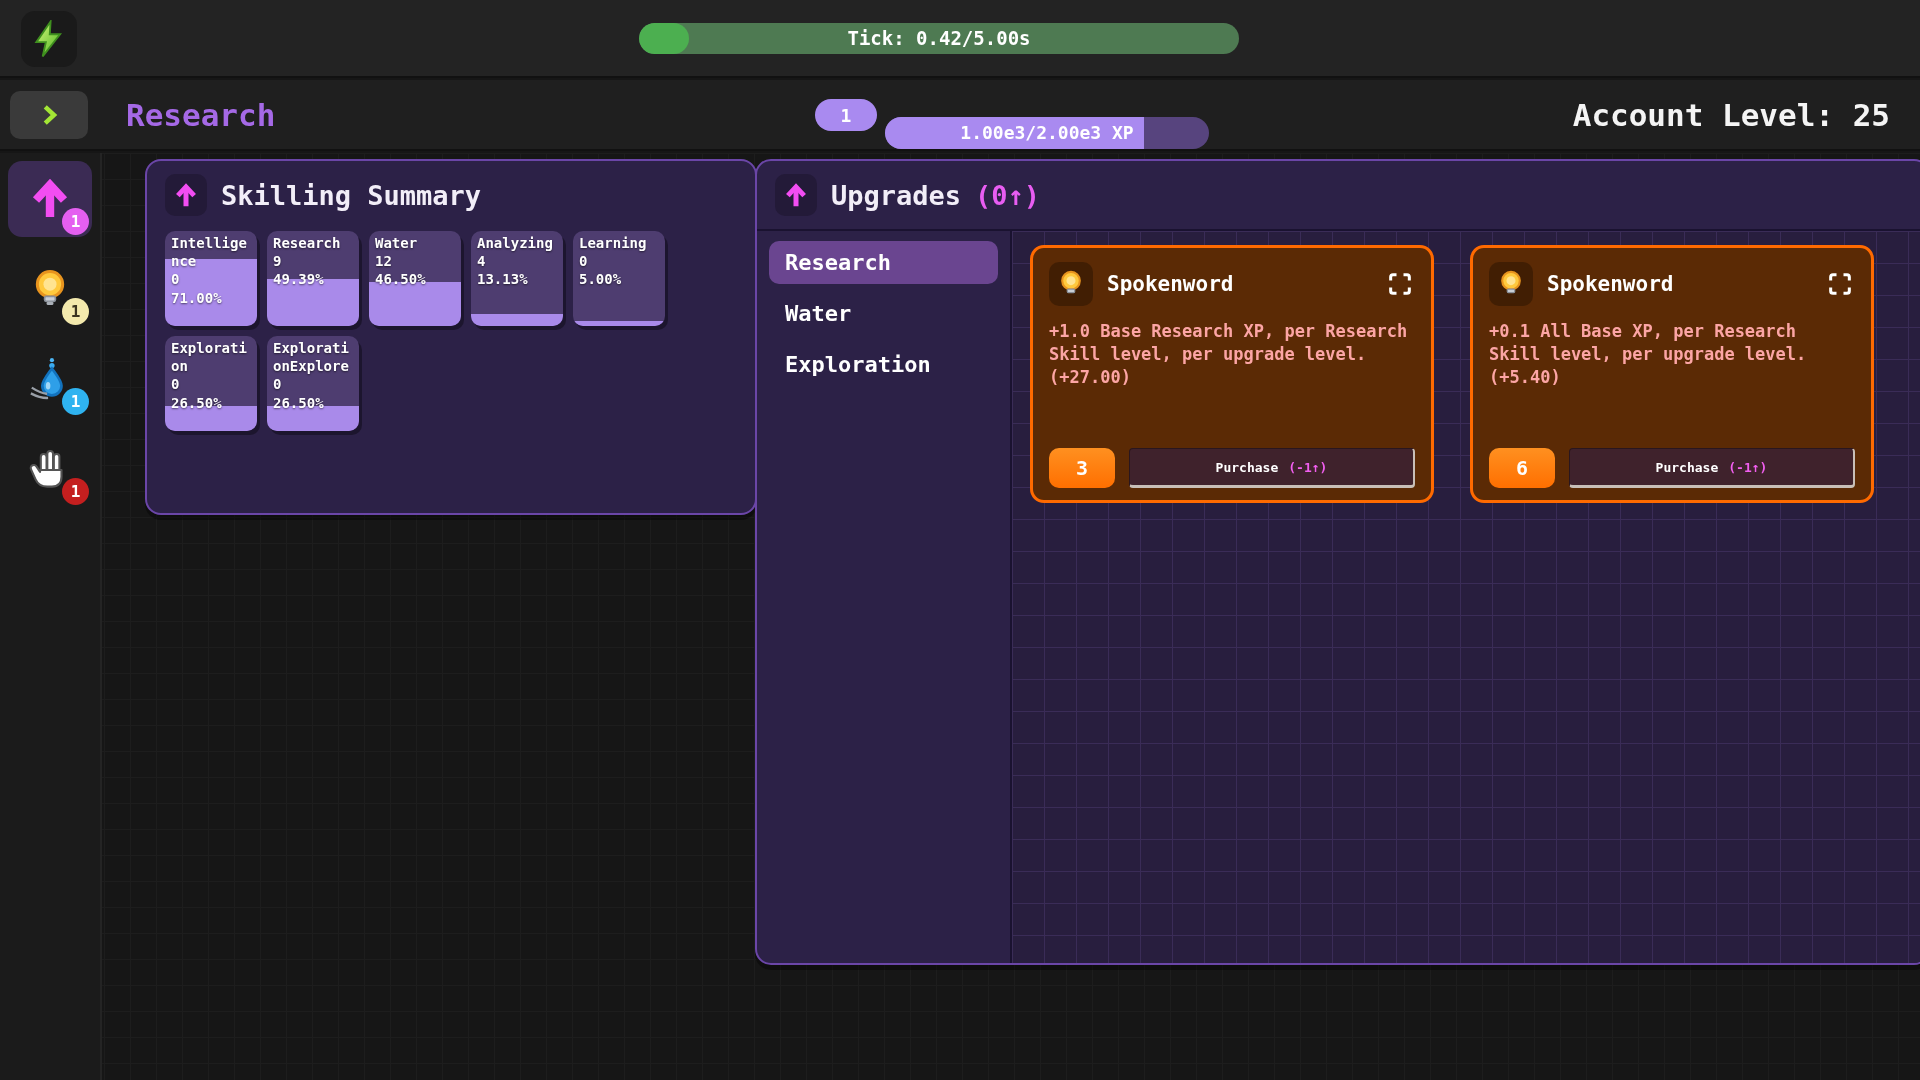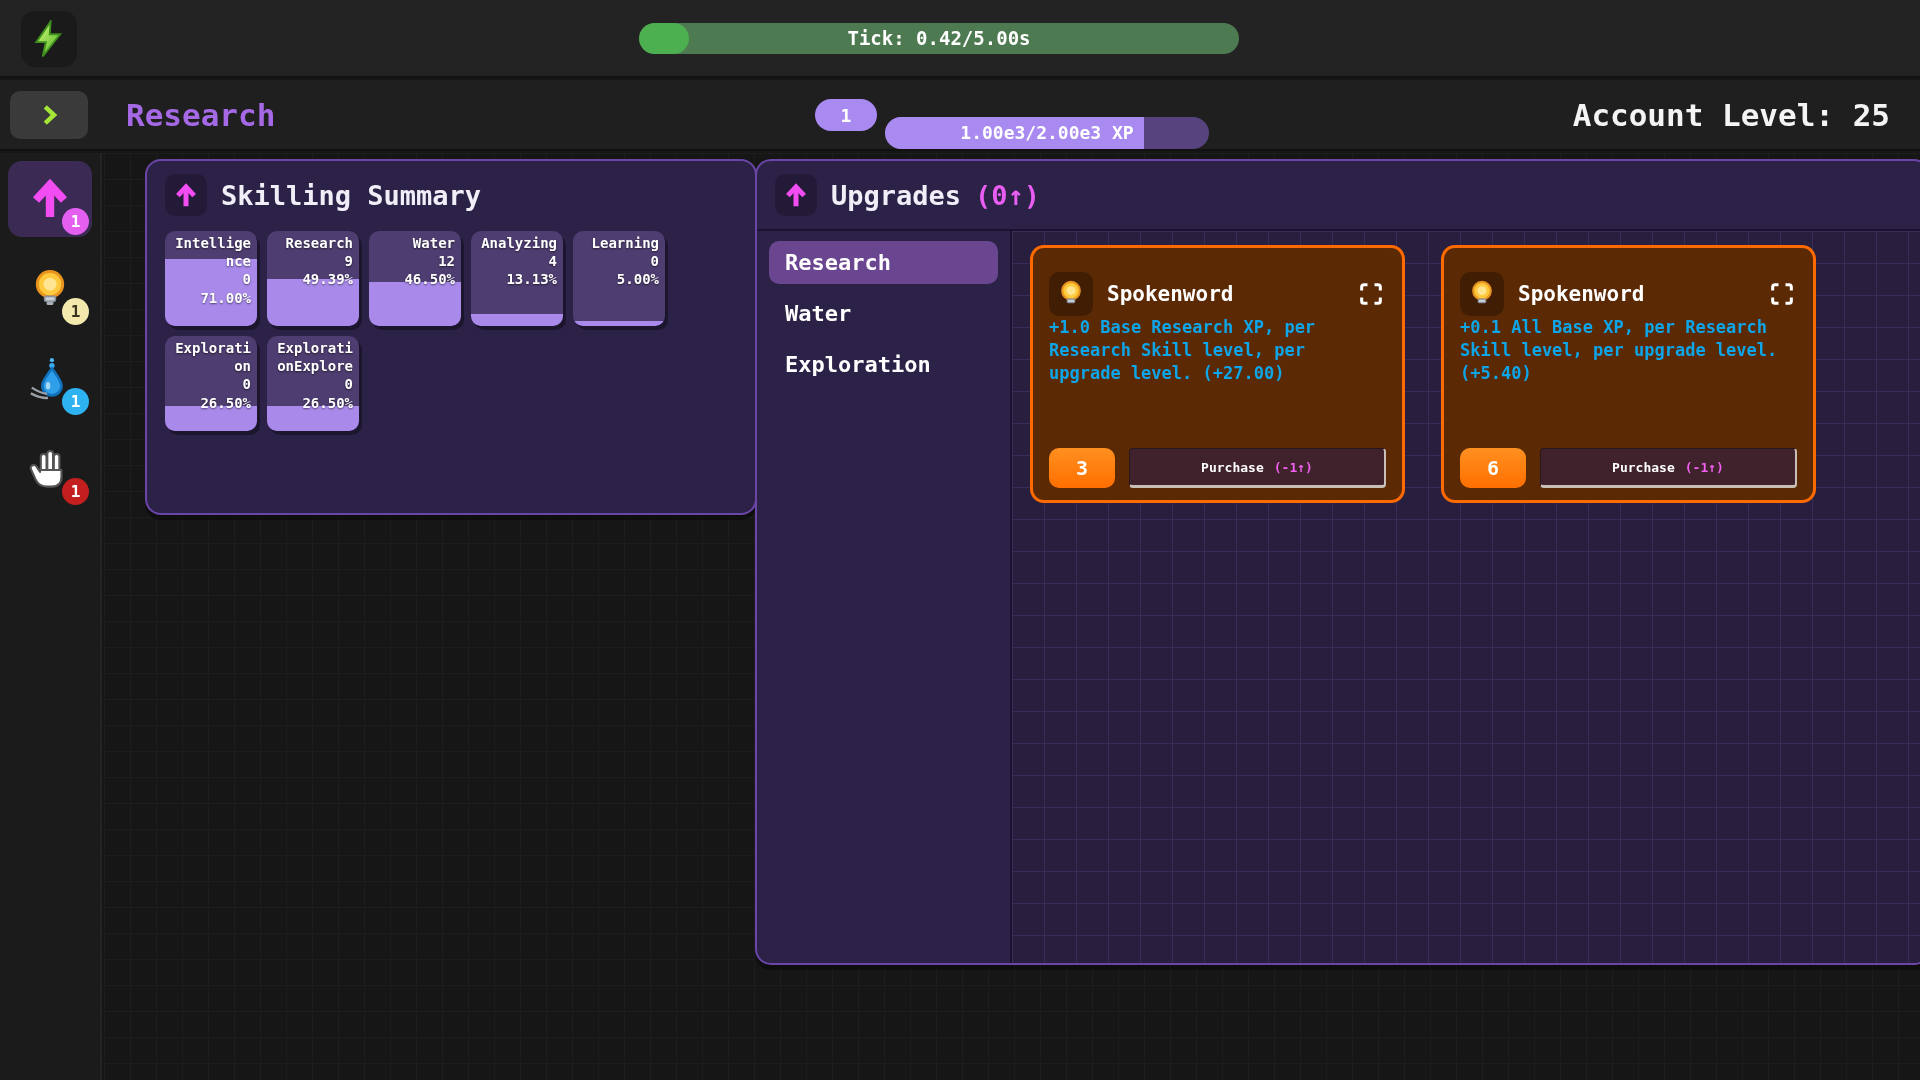--- a/index.html
+++ b/index.html
@@ -65,44 +65,44 @@
   .icon-box { width:42px; height:42px; background:#231a38; border-radius:10px; flex-shrink:0; }
   .panel-title { color:#f2eef8; font-size:27px; font-weight:bold; white-space:nowrap; }
   .upg-count { color:#e85df2; font-size:27px; font-weight:bold; }
 
   
   .skills { display:flex; flex-wrap:wrap; gap:10px; padding:2px 18px; }
   .skill-card { width:92px; height:95px; background:#4e3d70; border-radius:10px;
     position:relative; overflow:hidden; box-shadow:3px 4px 0 rgba(0,0,0,0.35); cursor:pointer; }
   .skill-fill { position:absolute; left:0; right:0; bottom:0; background:#a98aea;
     border-radius:0 0 8px 8px; }
-  .skill-text { position:relative; z-index:1; width:100%; padding:3px 6px 0; text-align:right;
+  .skill-text { position:relative; z-index:1; width:100%; padding:3px 6px 0; text-align:left;
     color:#fff; font-size:14px; font-weight:bold; line-height:1.3; word-break:break-all;
     text-shadow:0 1px 2px rgba(0,0,0,0.55); }
 
   
   .upg-body { position:absolute; top:68px; left:0; right:0; bottom:0;
     border-top:2px solid #1a1230; display:flex; }
   .upg-tabs { width:255px; border-right:2px solid #1a1230; padding:10px 12px; flex-shrink:0; }
   .tab { padding:9px 16px; margin-bottom:8px; border-radius:10px; color:#fff;
     font-size:22px; font-weight:bold; cursor:pointer; }
   .tab.active { background:#6a4590; }
   .upg-grid { flex:1; background:#281e3e;
     background-image:linear-gradient(#3a2c57 1px, transparent 1px),
                      linear-gradient(90deg,#3a2c57 1px, transparent 1px);
     background-size:32px 32px; padding:14px 18px; display:flex; gap:36px; align-items:flex-start; }
 
   
-  .upg-card { width:375px; height:258px; background:#5b2a05; border:3px solid #ff6a00;
-    border-radius:14px; position:relative; padding:24px 16px; flex-shrink:0; }
+  .upg-card { width:404px; height:258px; background:#5b2a05; border:3px solid #ff6a00;
+    border-radius:14px; position:relative; padding:14px 16px; flex-shrink:0; }
   .upg-head { display:flex; align-items:center; gap:14px; }
   .bulb-box { width:44px; height:44px; background:rgba(0,0,0,0.28); border-radius:10px; flex-shrink:0; }
   .upg-title { color:#fff; font-size:21px; font-weight:bold; }
   .expand-btn { margin-left:auto; width:30px; height:30px; cursor:pointer; }
-  .upg-desc { color:#0ea5e9; font-size:17px; font-weight:600; line-height:1.35; }
+  .upg-desc { margin-top:14px; color:#fca5a5; font-size:17px; font-weight:600; line-height:1.35; }
   .upg-foot { position:absolute; left:16px; right:16px; bottom:12px; display:flex; gap:14px; }
   .cost-badge { width:66px; height:40px; background:linear-gradient(#ff9020,#ff6f00);
     border-radius:10px; color:#fff; font-size:20px; font-weight:bold; flex-shrink:0; }
   .purchase-btn { flex:1; height:40px; background:#3f222c; border:1px solid #2a161e;
     border-bottom:3px solid #c8bfb8; border-right:2px solid #c8bfb8; border-radius:4px;
     color:#fff; font-size:13px; font-weight:bold; display:flex; align-items:center;
     justify-content:center; gap:10px; cursor:pointer; }
   .purchase-btn .delta { color:#f25ff0; }
 </style>
 </head>

